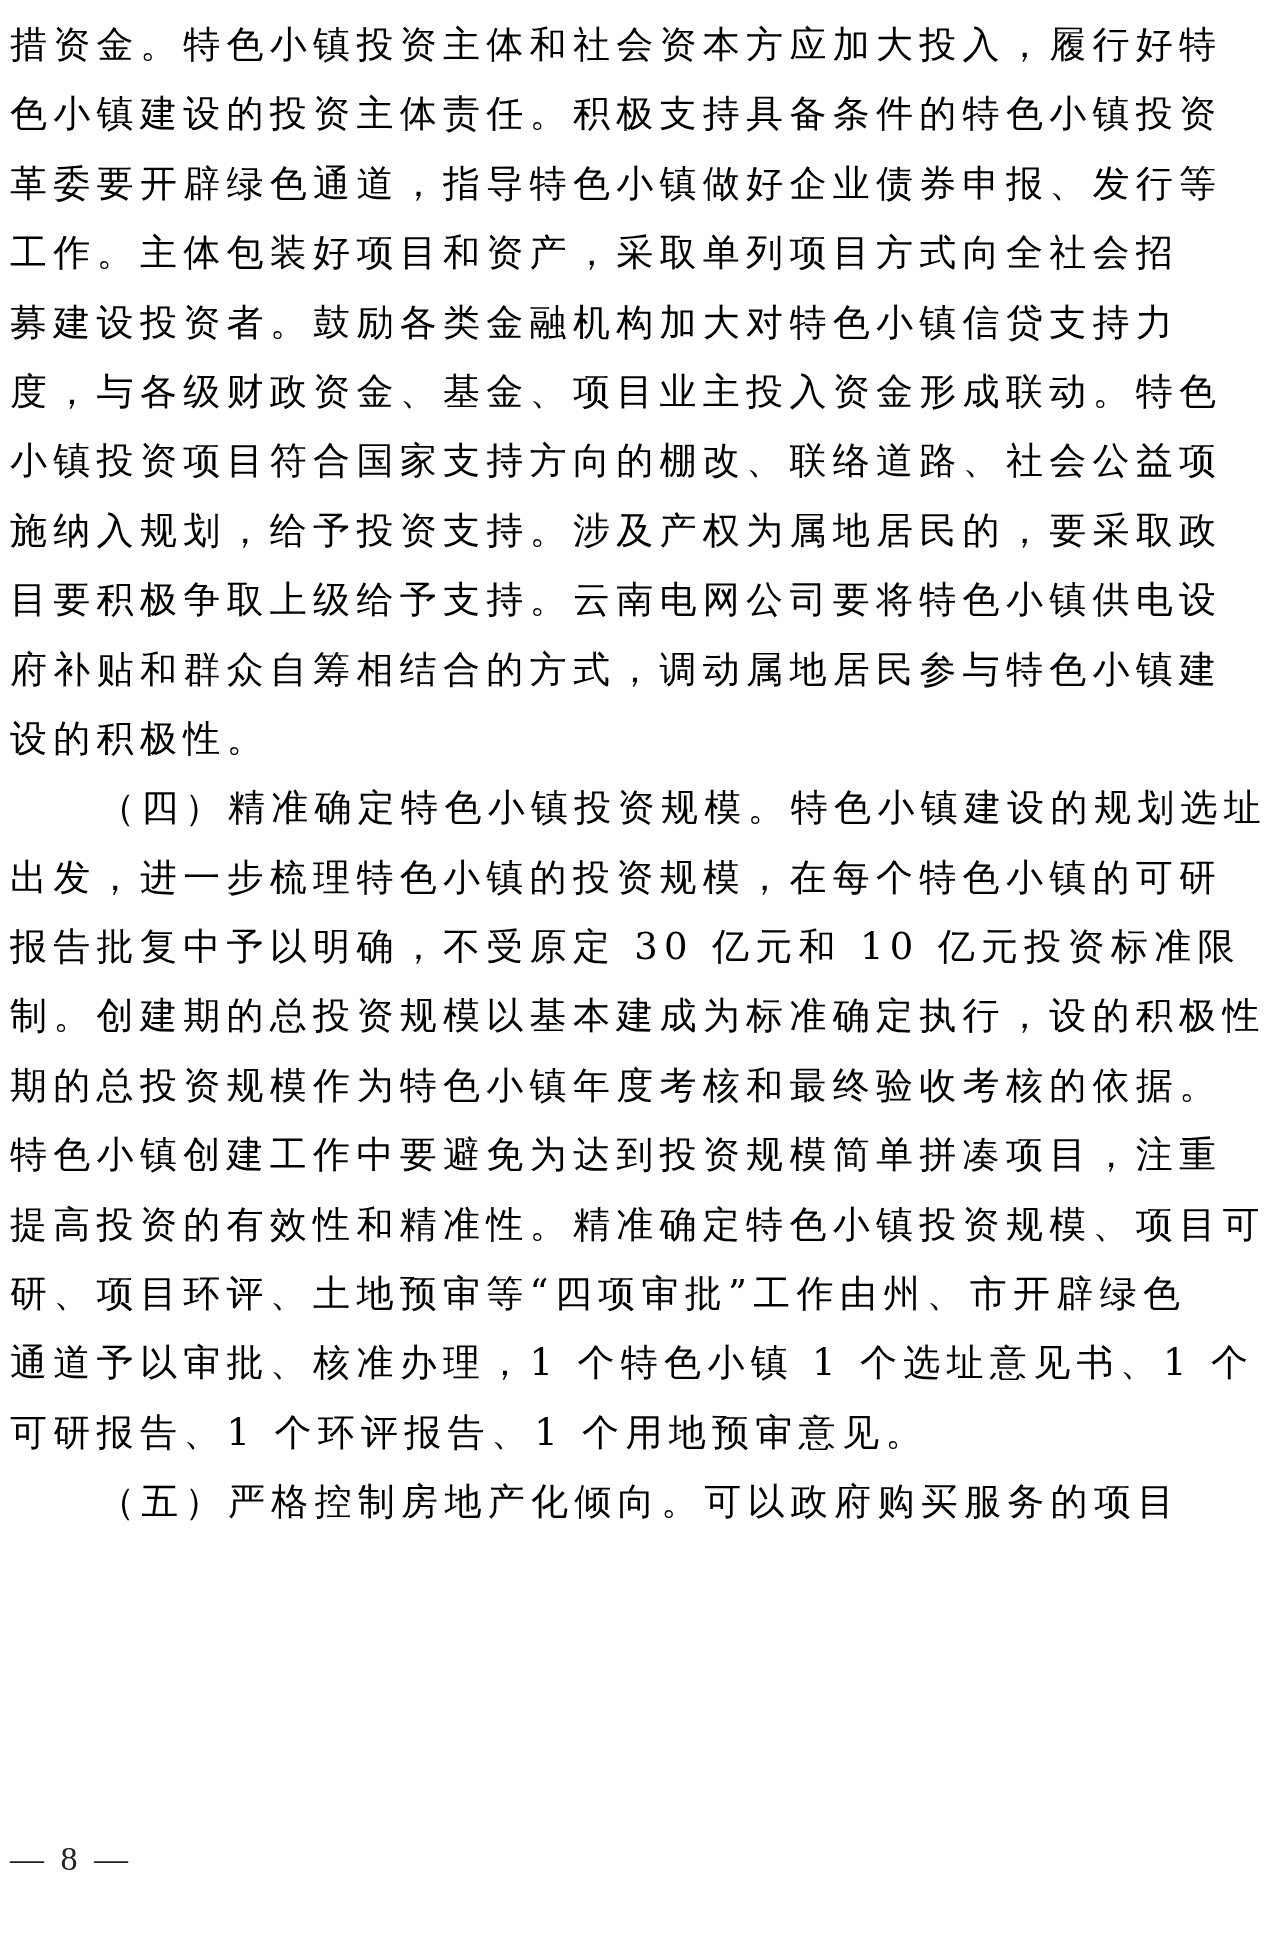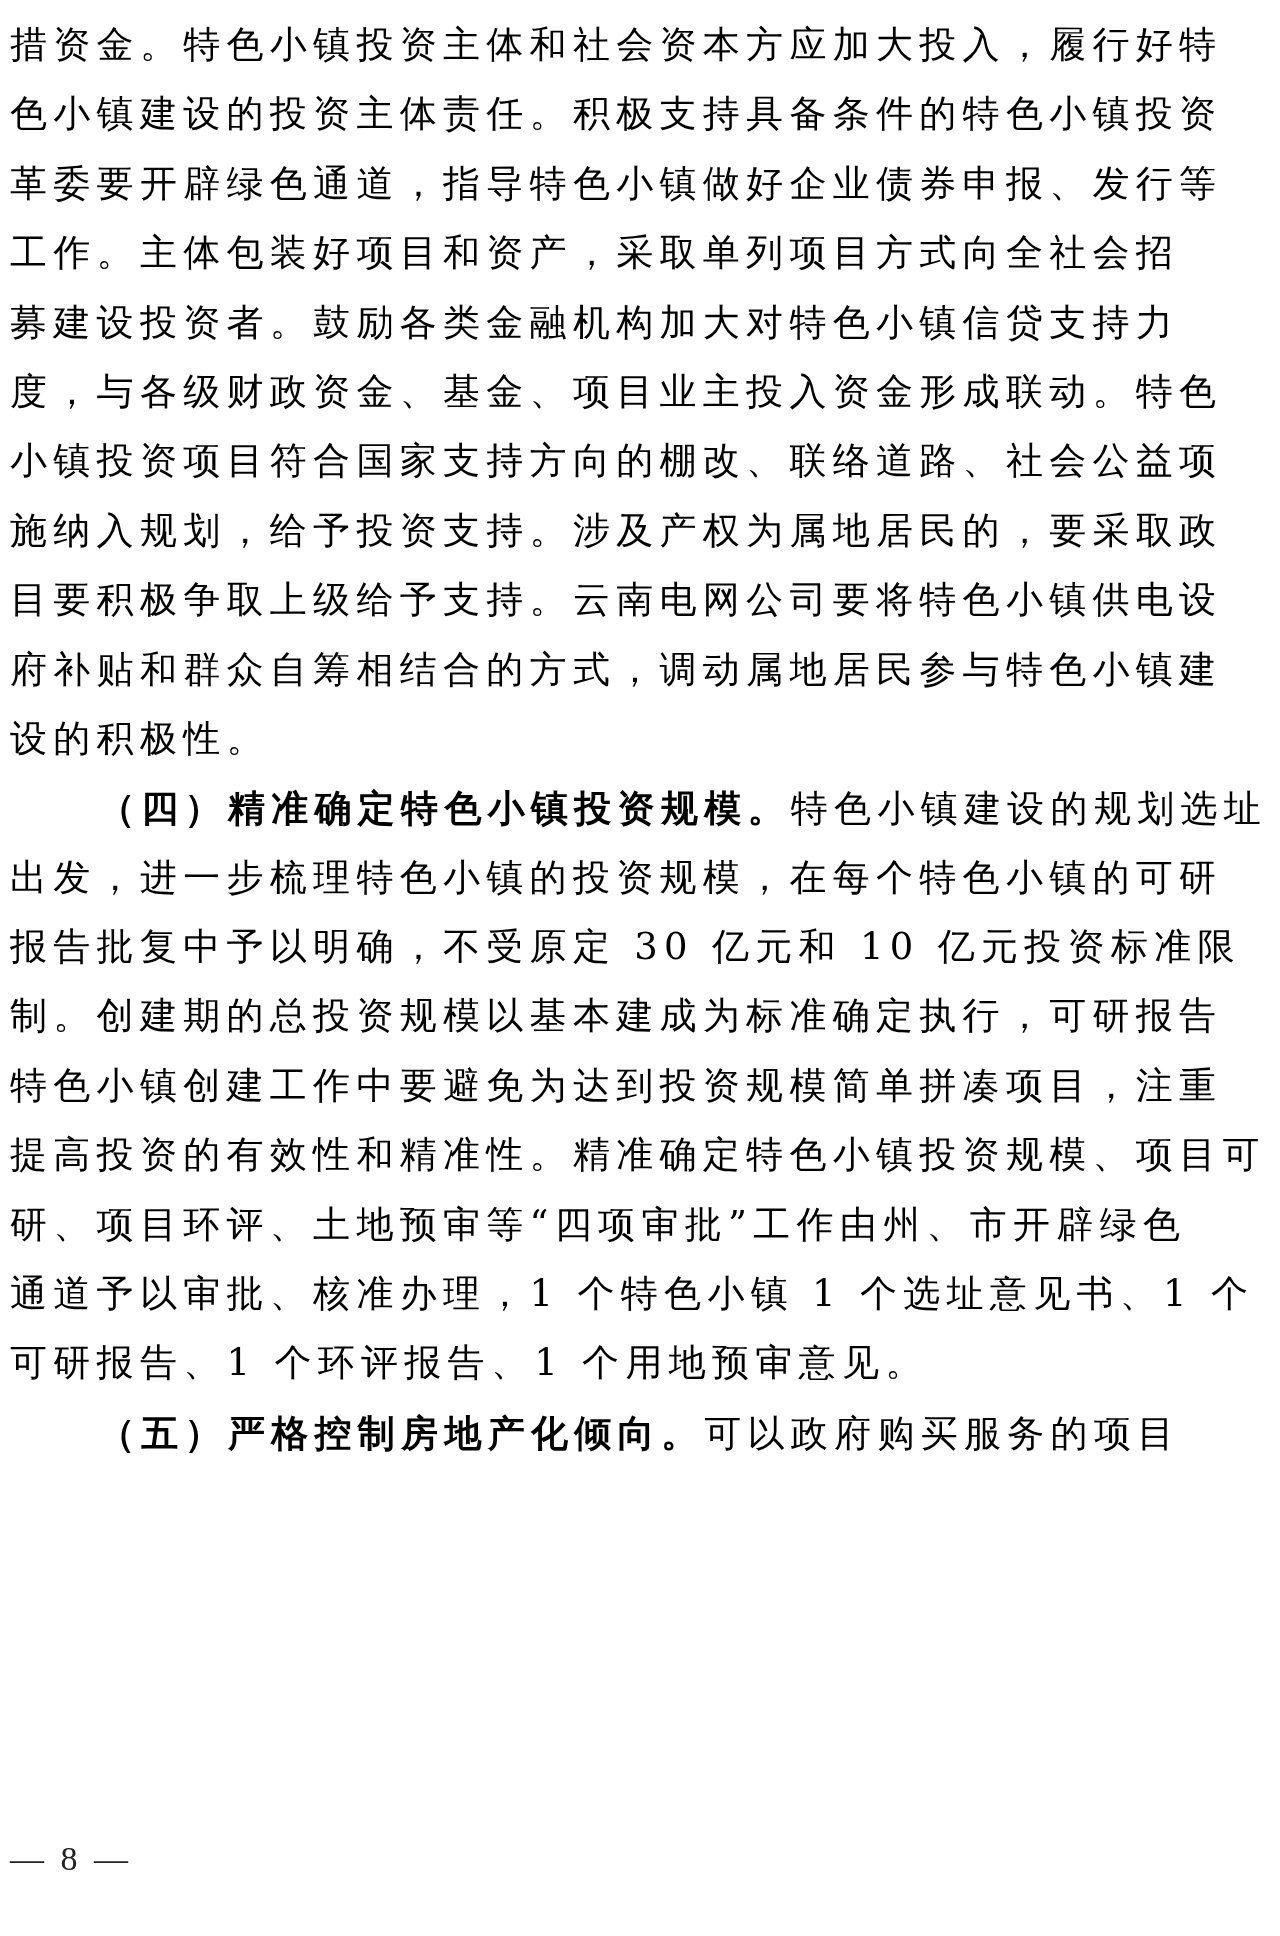--- a/index.html
+++ b/index.html
@@ -7,21 +7,21 @@
     .page {
       position: absolute; left: 10px; top: 19px; width: 1240px;
       font-family: "DejaVu Serif", "Liberation Serif", serif;
       font-size: 37px; color: #000000;
     }
     .line {
       height: 69.4px; line-height: 52px; white-space: nowrap;
       letter-spacing: 6.3px;
     }
     .line.indent { padding-left: 88px; }
-    .bold { font-weight: bold; margin-top: 24px; }
+    .bold { font-weight: normal; margin-top: 24px; }
     .page-number {
       position: absolute; left: 10px; top: 1840px;
       font-family: "Liberation Serif", serif; font-size: 34px; color: #222;
       letter-spacing: 4px;
     }
   </style>
 </head>
 <body>
 
 <div class="page">
@@ -33,21 +33,22 @@
   <div class="line">度，与各级财政资金、基金、项目业主投入资金形成联动。特色</div>
   <div class="line">小镇投资项目符合国家支持方向的棚改、联络道路、社会公益项</div>
   <div class="line">施纳入规划，给予投资支持。涉及产权为属地居民的，要采取政</div>
   <div class="line">目要积极争取上级给予支持。云南电网公司要将特色小镇供电设</div>
   <div class="line">府补贴和群众自筹相结合的方式，调动属地居民参与特色小镇建</div>
   <div class="line">设的积极性。</div>
 
   <div class="line indent"><span class="bold">（四）精准确定特色小镇投资规模。</span><span>特色小镇建设的规划选址</span></div>
   <div class="line">出发，进一步梳理特色小镇的投资规模，在每个特色小镇的可研</div>
   <div class="line">报告批复中予以明确，不受原定 30 亿元和 10 亿元投资标准限</div>
-  <div class="line">制。创建期的总投资规模以基本建成为标准确定执行，可研报告</div>
+  <div class="line">制。创建期的总投资规模以基本建成为标准确定执行，设的积极性</div>
+  <div class="line">期的总投资规模作为特色小镇年度考核和最终验收考核的依据。</div>
   <div class="line">特色小镇创建工作中要避免为达到投资规模简单拼凑项目，注重</div>
   <div class="line">提高投资的有效性和精准性。精准确定特色小镇投资规模、项目可</div>
   <div class="line">研、项目环评、土地预审等“四项审批”工作由州、市开辟绿色</div>
   <div class="line">通道予以审批、核准办理，1 个特色小镇 1 个选址意见书、1 个</div>
   <div class="line">可研报告、1 个环评报告、1 个用地预审意见。</div>
 
   <div class="line indent"><span class="bold">（五）严格控制房地产化倾向。</span><span>可以政府购买服务的项目</span></div>
 </div>
 
 <div class="page-number">— 8 —</div>

